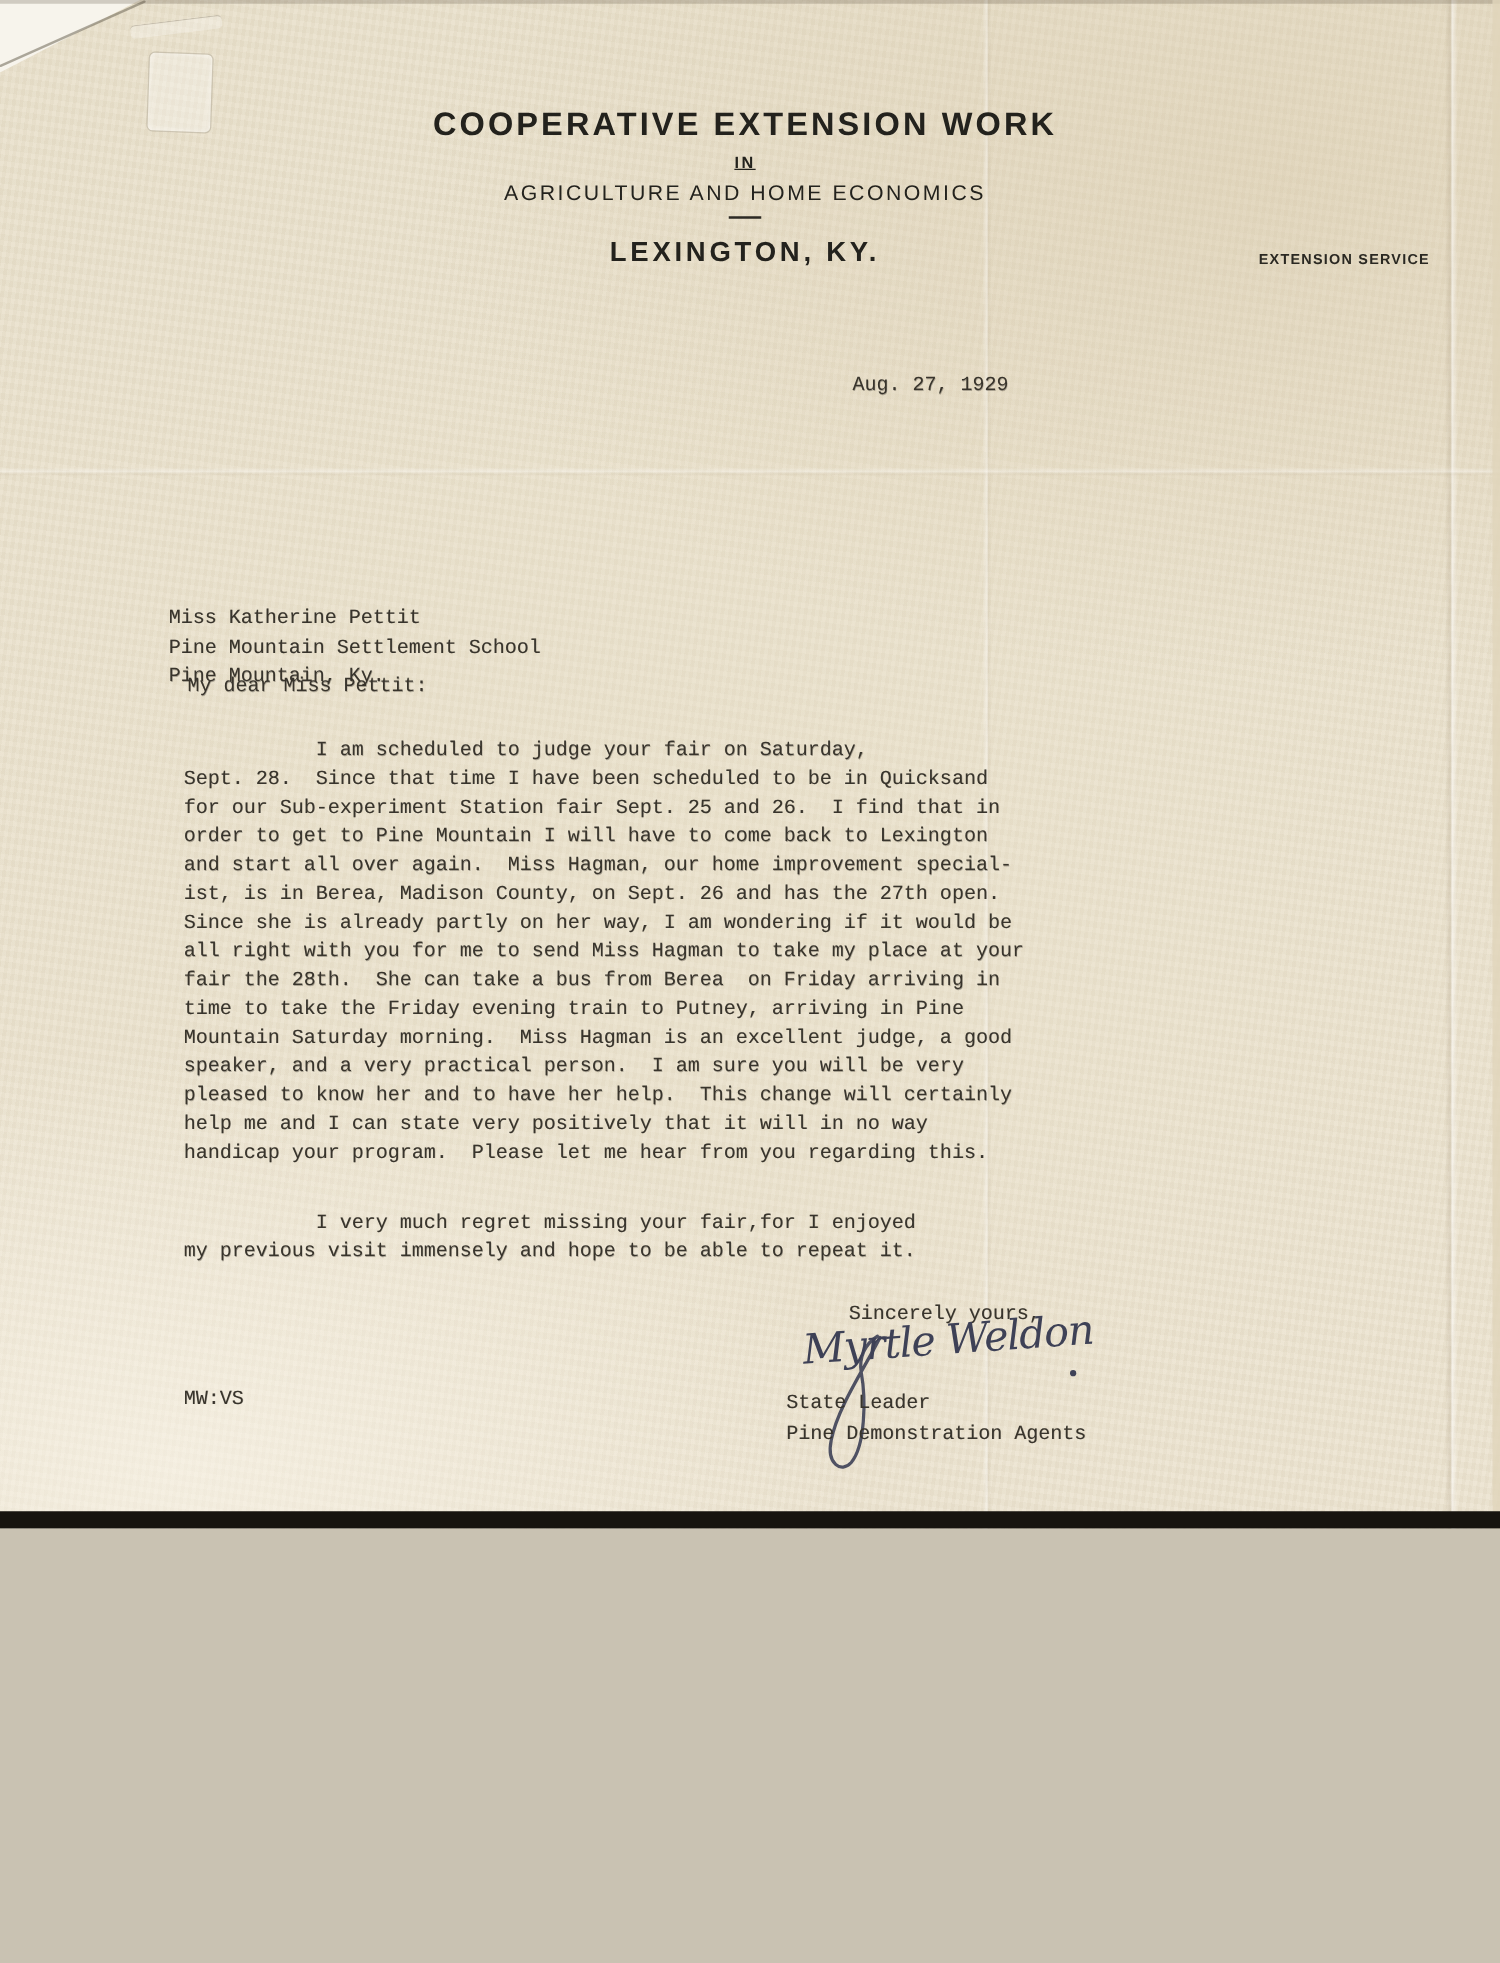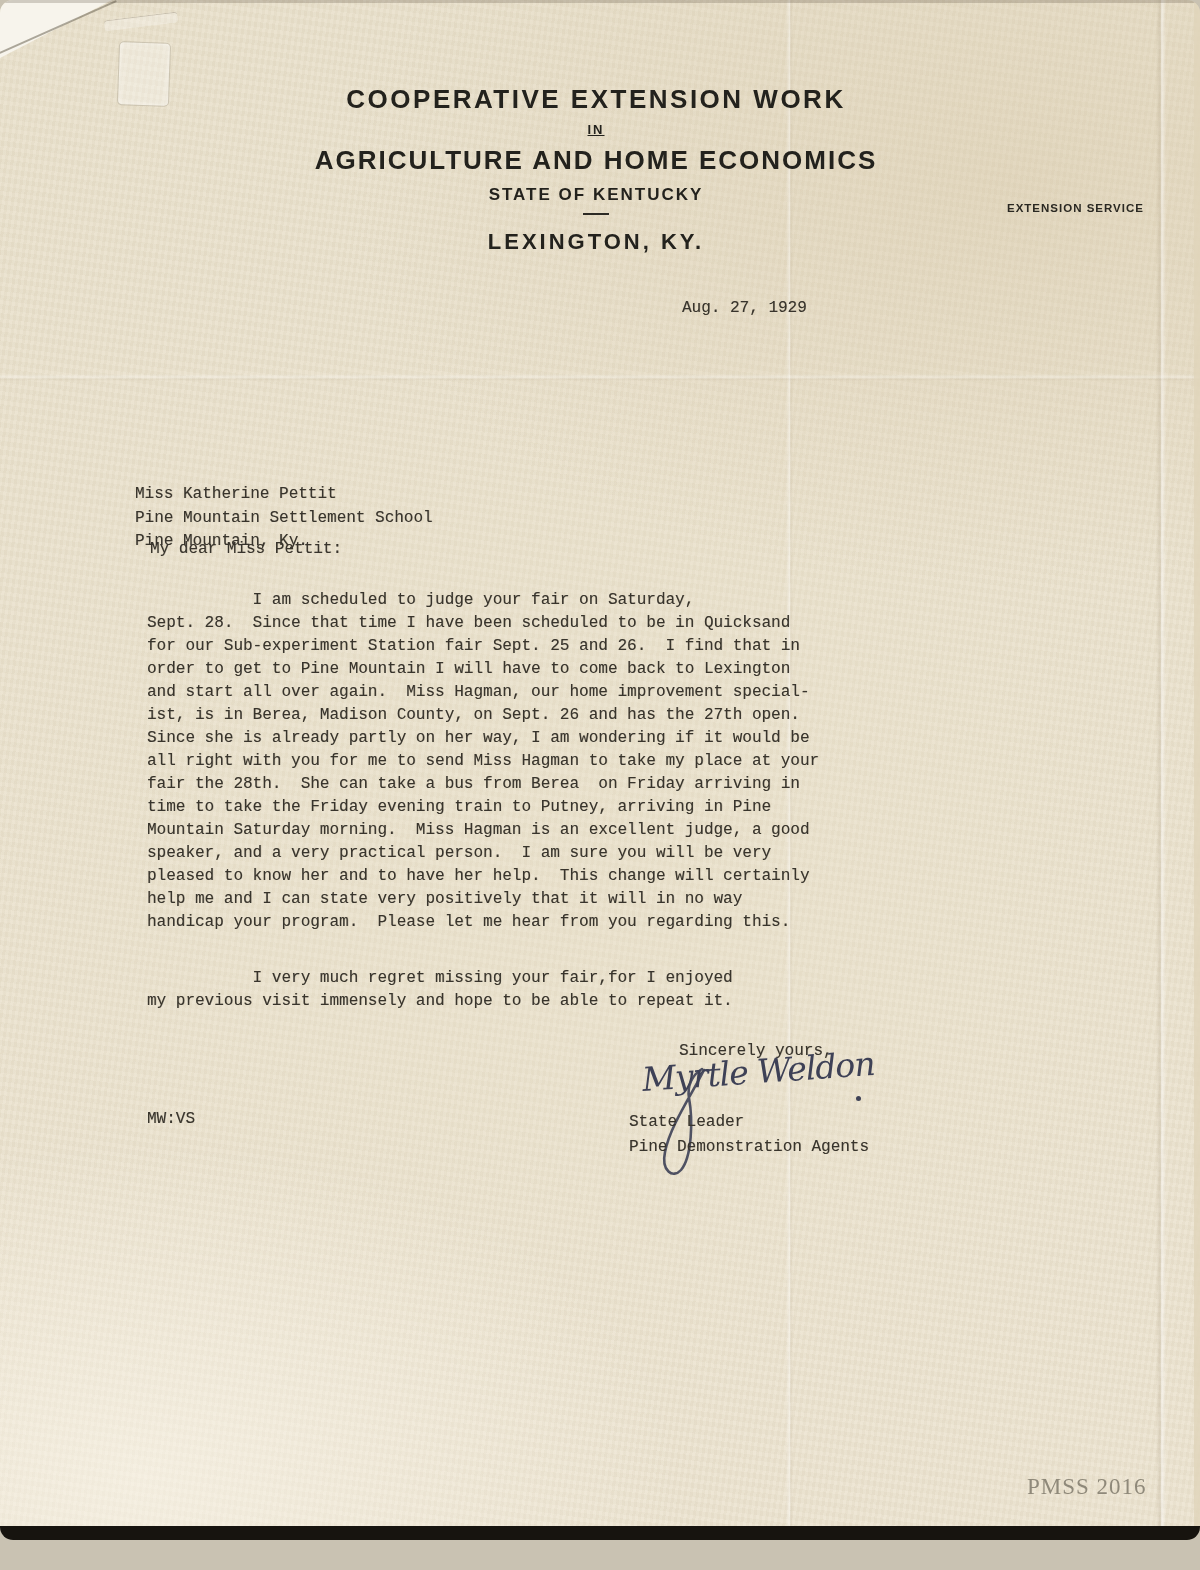--- a/index.html
+++ b/index.html
@@ -1,26 +1,25 @@
 <!DOCTYPE html>
 <html><head>
 <meta charset="utf-8">
 <style>
   html,body{margin:0;padding:0;background:#c9c2b2;}
   #scan{
-    position:relative;width:1200px;height:1540px;overflow:hidden;
+    position:relative;width:1200px;height:1223px;overflow:hidden;
     background:
       radial-gradient(1100px 650px at 85% 12%, rgba(214,198,166,0.40), transparent 62%),
       radial-gradient(900px 560px at 12% 96%, rgba(252,248,238,0.55), transparent 60%),
       radial-gradient(1000px 800px at 50% 55%, rgba(233,224,200,0.35), transparent 70%),
       repeating-linear-gradient(98deg, rgba(255,255,255,0.05) 0 3px, rgba(160,140,110,0.045) 3px 6px),
       repeating-linear-gradient(8deg, rgba(255,255,255,0.04) 0 4px, rgba(150,132,104,0.035) 4px 9px),
       linear-gradient(#e9e1cc, #ece4d1);
     font-family:"Liberation Sans", sans-serif;
-    border-radius:13px;
   }
   .abs{position:absolute;}
   
   .corner-triangle{left:0;top:0;width:112px;height:58px;
     background:#f7f4ec;clip-path:polygon(0 0,100% 0,0 100%);}
   .corner-crease{left:-6px;top:26px;width:128px;height:2px;background:rgba(110,102,86,0.55);
     transform:rotate(-24deg);border-radius:2px;}
   .clip-mark{left:118px;top:42px;width:50px;height:62px;border:1.5px solid rgba(140,128,104,0.35);
     border-radius:5px;background:rgba(255,255,255,0.28);transform:rotate(2deg);
     box-shadow:inset 0 0 6px rgba(255,255,255,0.55);}
@@ -33,21 +32,21 @@
   .fold-h1{left:0;top:374px;width:1200px;height:7px;
     background:linear-gradient(180deg, transparent, rgba(255,255,255,0.30) 45%, rgba(150,132,104,0.08) 75%, transparent);}
   .edge-top{left:0;top:0;width:1200px;height:3px;background:rgba(90,80,62,0.25);}
   .edge-right{right:0;top:0;width:6px;height:1570px;background:rgba(224,212,186,0.8);}
   .edge-bottom{left:0;bottom:0;width:1200px;height:14px;background:#17140f;}
 
   
   .lh-center{left:8px;top:0;width:1176px;text-align:center;color:#23221d;}
   .lh-title1{margin-top:84px;font-size:26px;font-weight:bold;letter-spacing:2.5px;}
   .lh-in{margin-top:7px;font-size:13px;font-weight:bold;letter-spacing:2px;text-decoration:underline;}
-  .lh-title3{margin-top:8px;font-size:26px;font-weight:bold;letter-spacing:2px;}
+  .lh-title3{margin-top:8px;font-size:17px;font-weight:normal;letter-spacing:2px;}
   .lh-title4{margin-top:9px;font-size:17px;font-weight:bold;letter-spacing:2px;}
   .lh-dash{width:26px;height:0;border-top:2px solid #2c2a24;margin:8px auto 0 auto;}
   .lh-office{margin-top:6px;font-size:14px;font-weight:bold;letter-spacing:1.2px;}
   .lh-city{margin-top:14px;font-size:22px;font-weight:bold;letter-spacing:3px;}
   .lh-left{left:53px;top:196px;width:330px;font-size:13px;font-weight:bold;letter-spacing:0.6px;
     line-height:17.5px;color:#2a2822;white-space:pre;}
   .lh-right{left:1007px;top:202px;font-size:11.5px;font-weight:bold;letter-spacing:1px;color:#2a2822;}
 
   
   .tw{font-family:"Liberation Mono", monospace;font-size:16px;line-height:23px;color:#38342c;
@@ -84,21 +83,20 @@
   <div class="abs fold-v2"></div>
   <div class="abs fold-h1"></div>
   <div class="abs edge-top"></div>
   <div class="abs edge-right"></div>
   <div class="abs edge-bottom"></div>
 
   <div class="abs lh-center">
     <div class="lh-title1">COOPERATIVE EXTENSION WORK</div>
     <div class="lh-in">IN</div>
     <div class="lh-title3">AGRICULTURE AND HOME ECONOMICS</div>
-    <div class="lh-title4">STATE OF KENTUCKY</div>
     <div class="lh-dash"></div>
     <div class="lh-city">LEXINGTON, KY.</div>
   </div>
   <div class="abs lh-right">EXTENSION SERVICE</div>
 
   <div class="abs tw date">Aug. 27, 1929</div>
   <div class="abs tw address">Miss Katherine Pettit
 Pine Mountain Settlement School
 Pine Mountain, Ky.</div>
   <div class="abs tw salutation">My dear Miss Pettit:</div>

